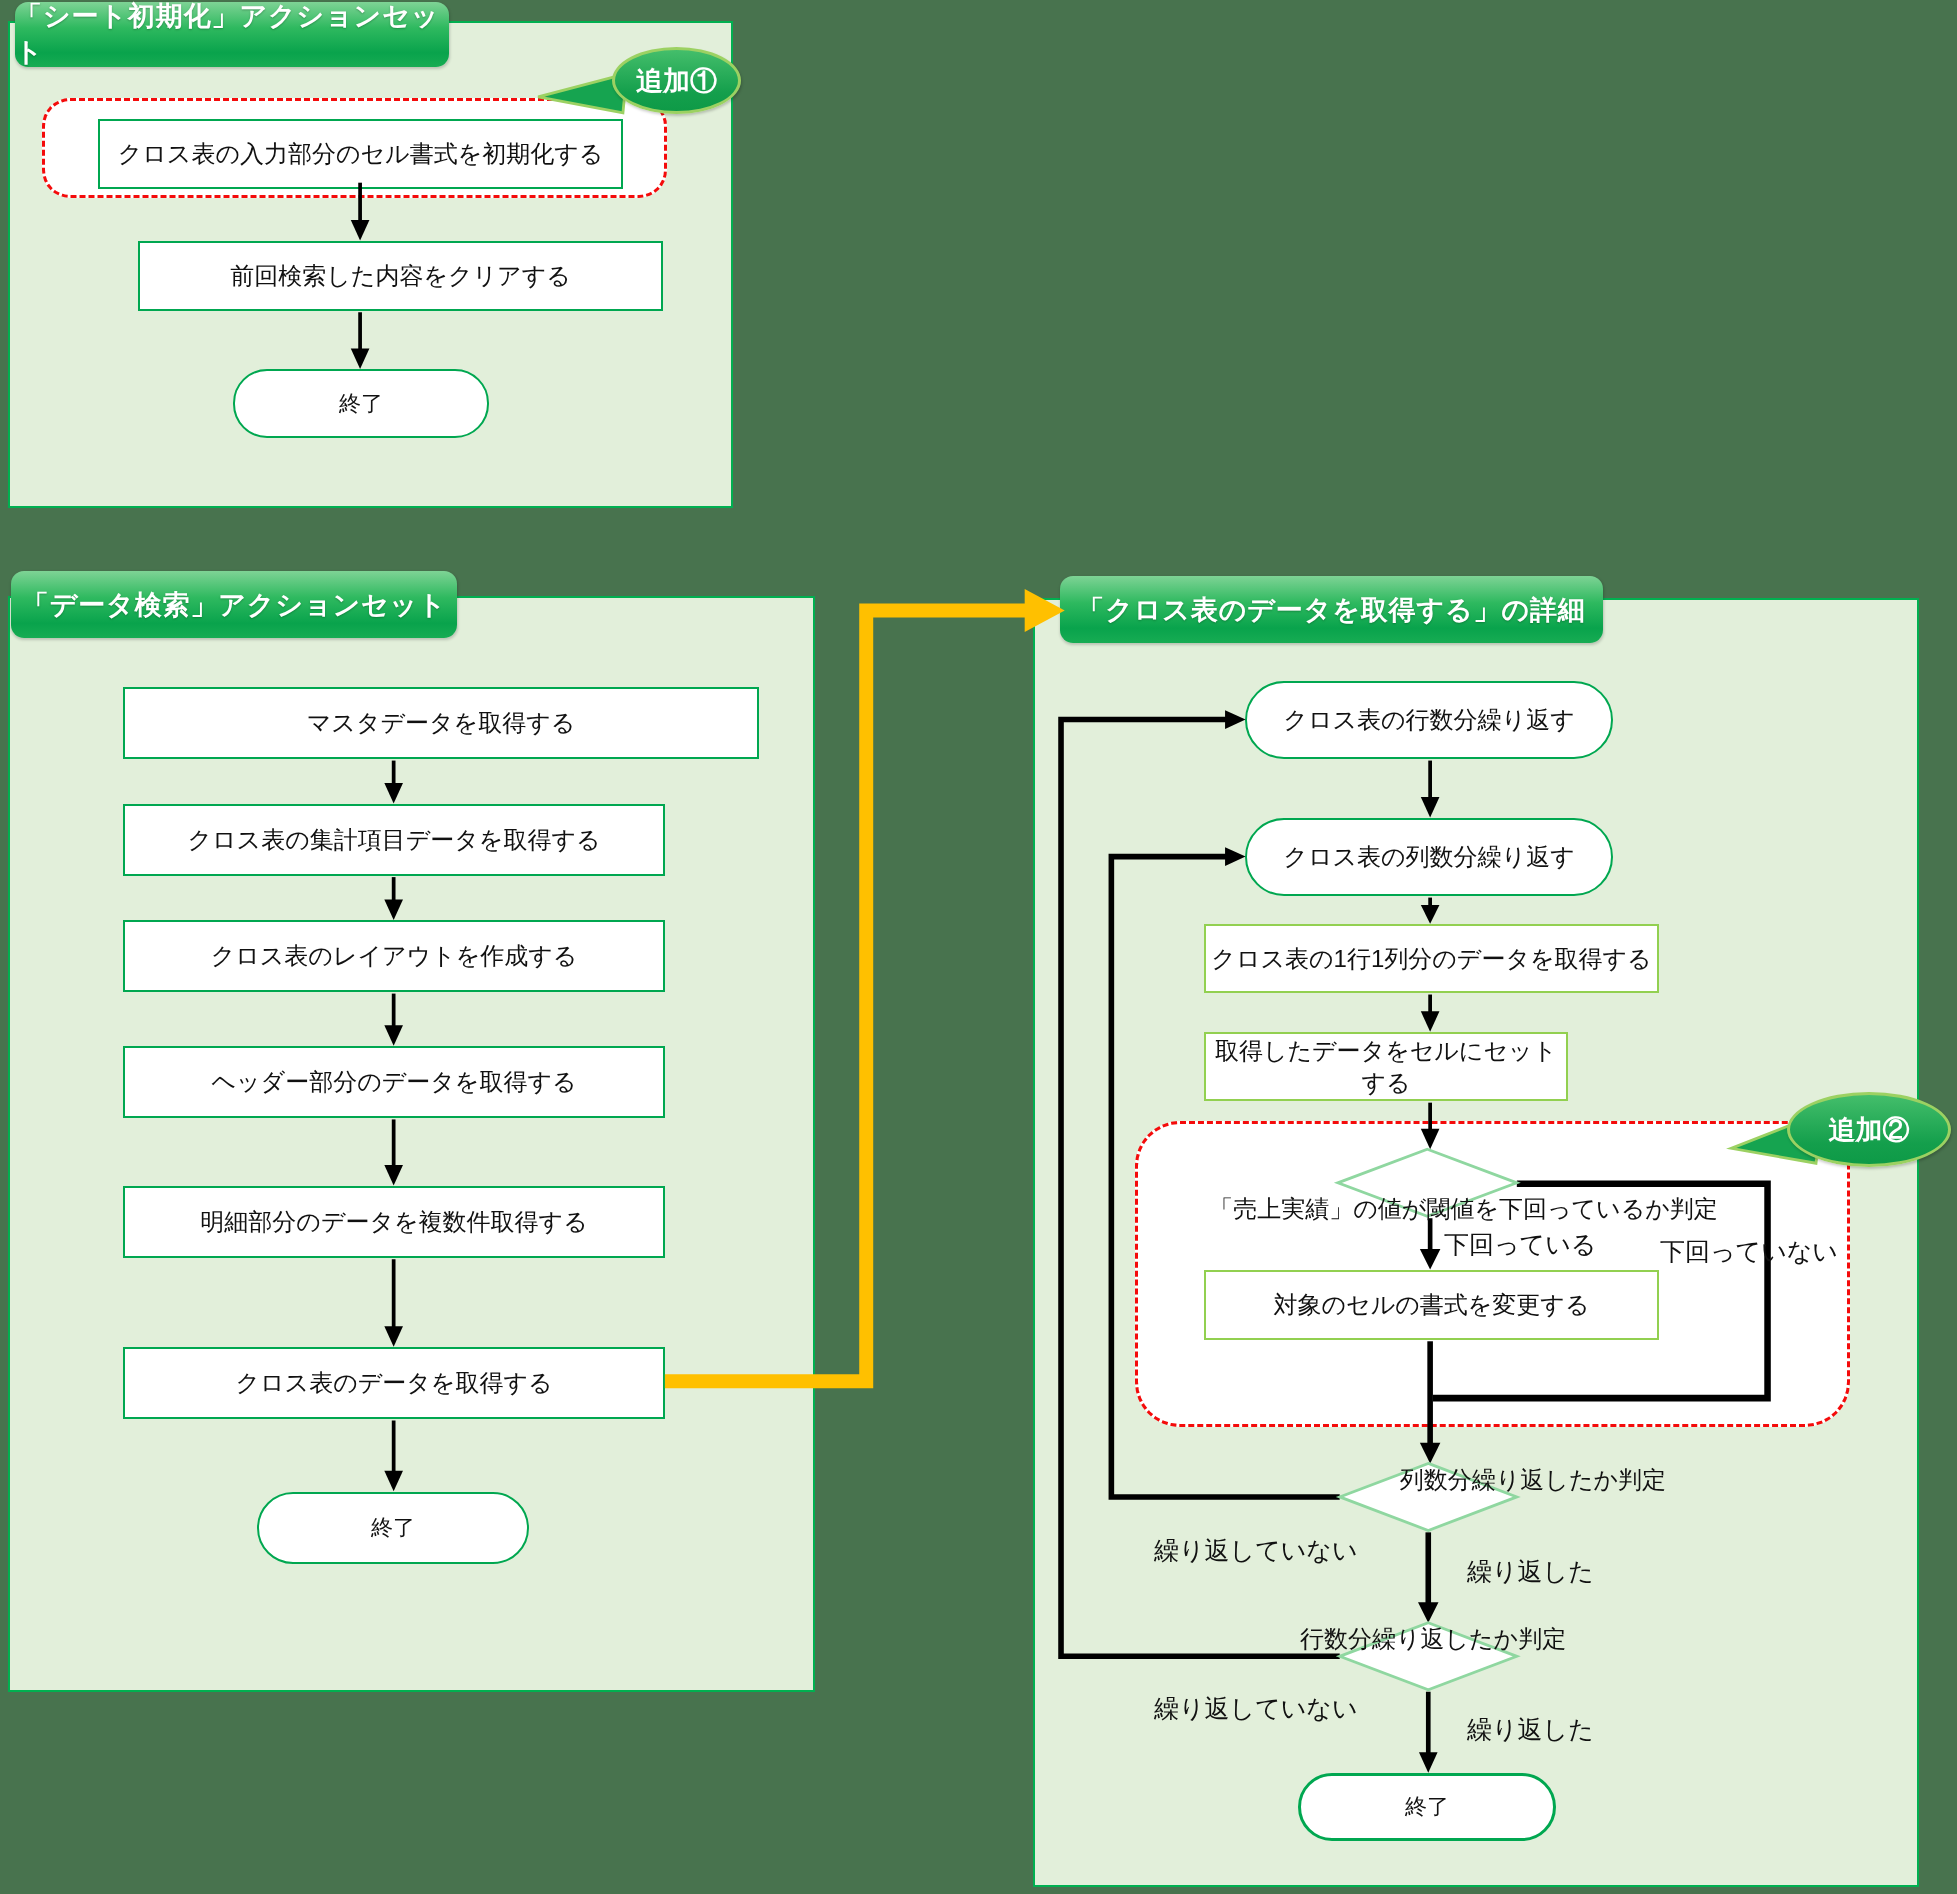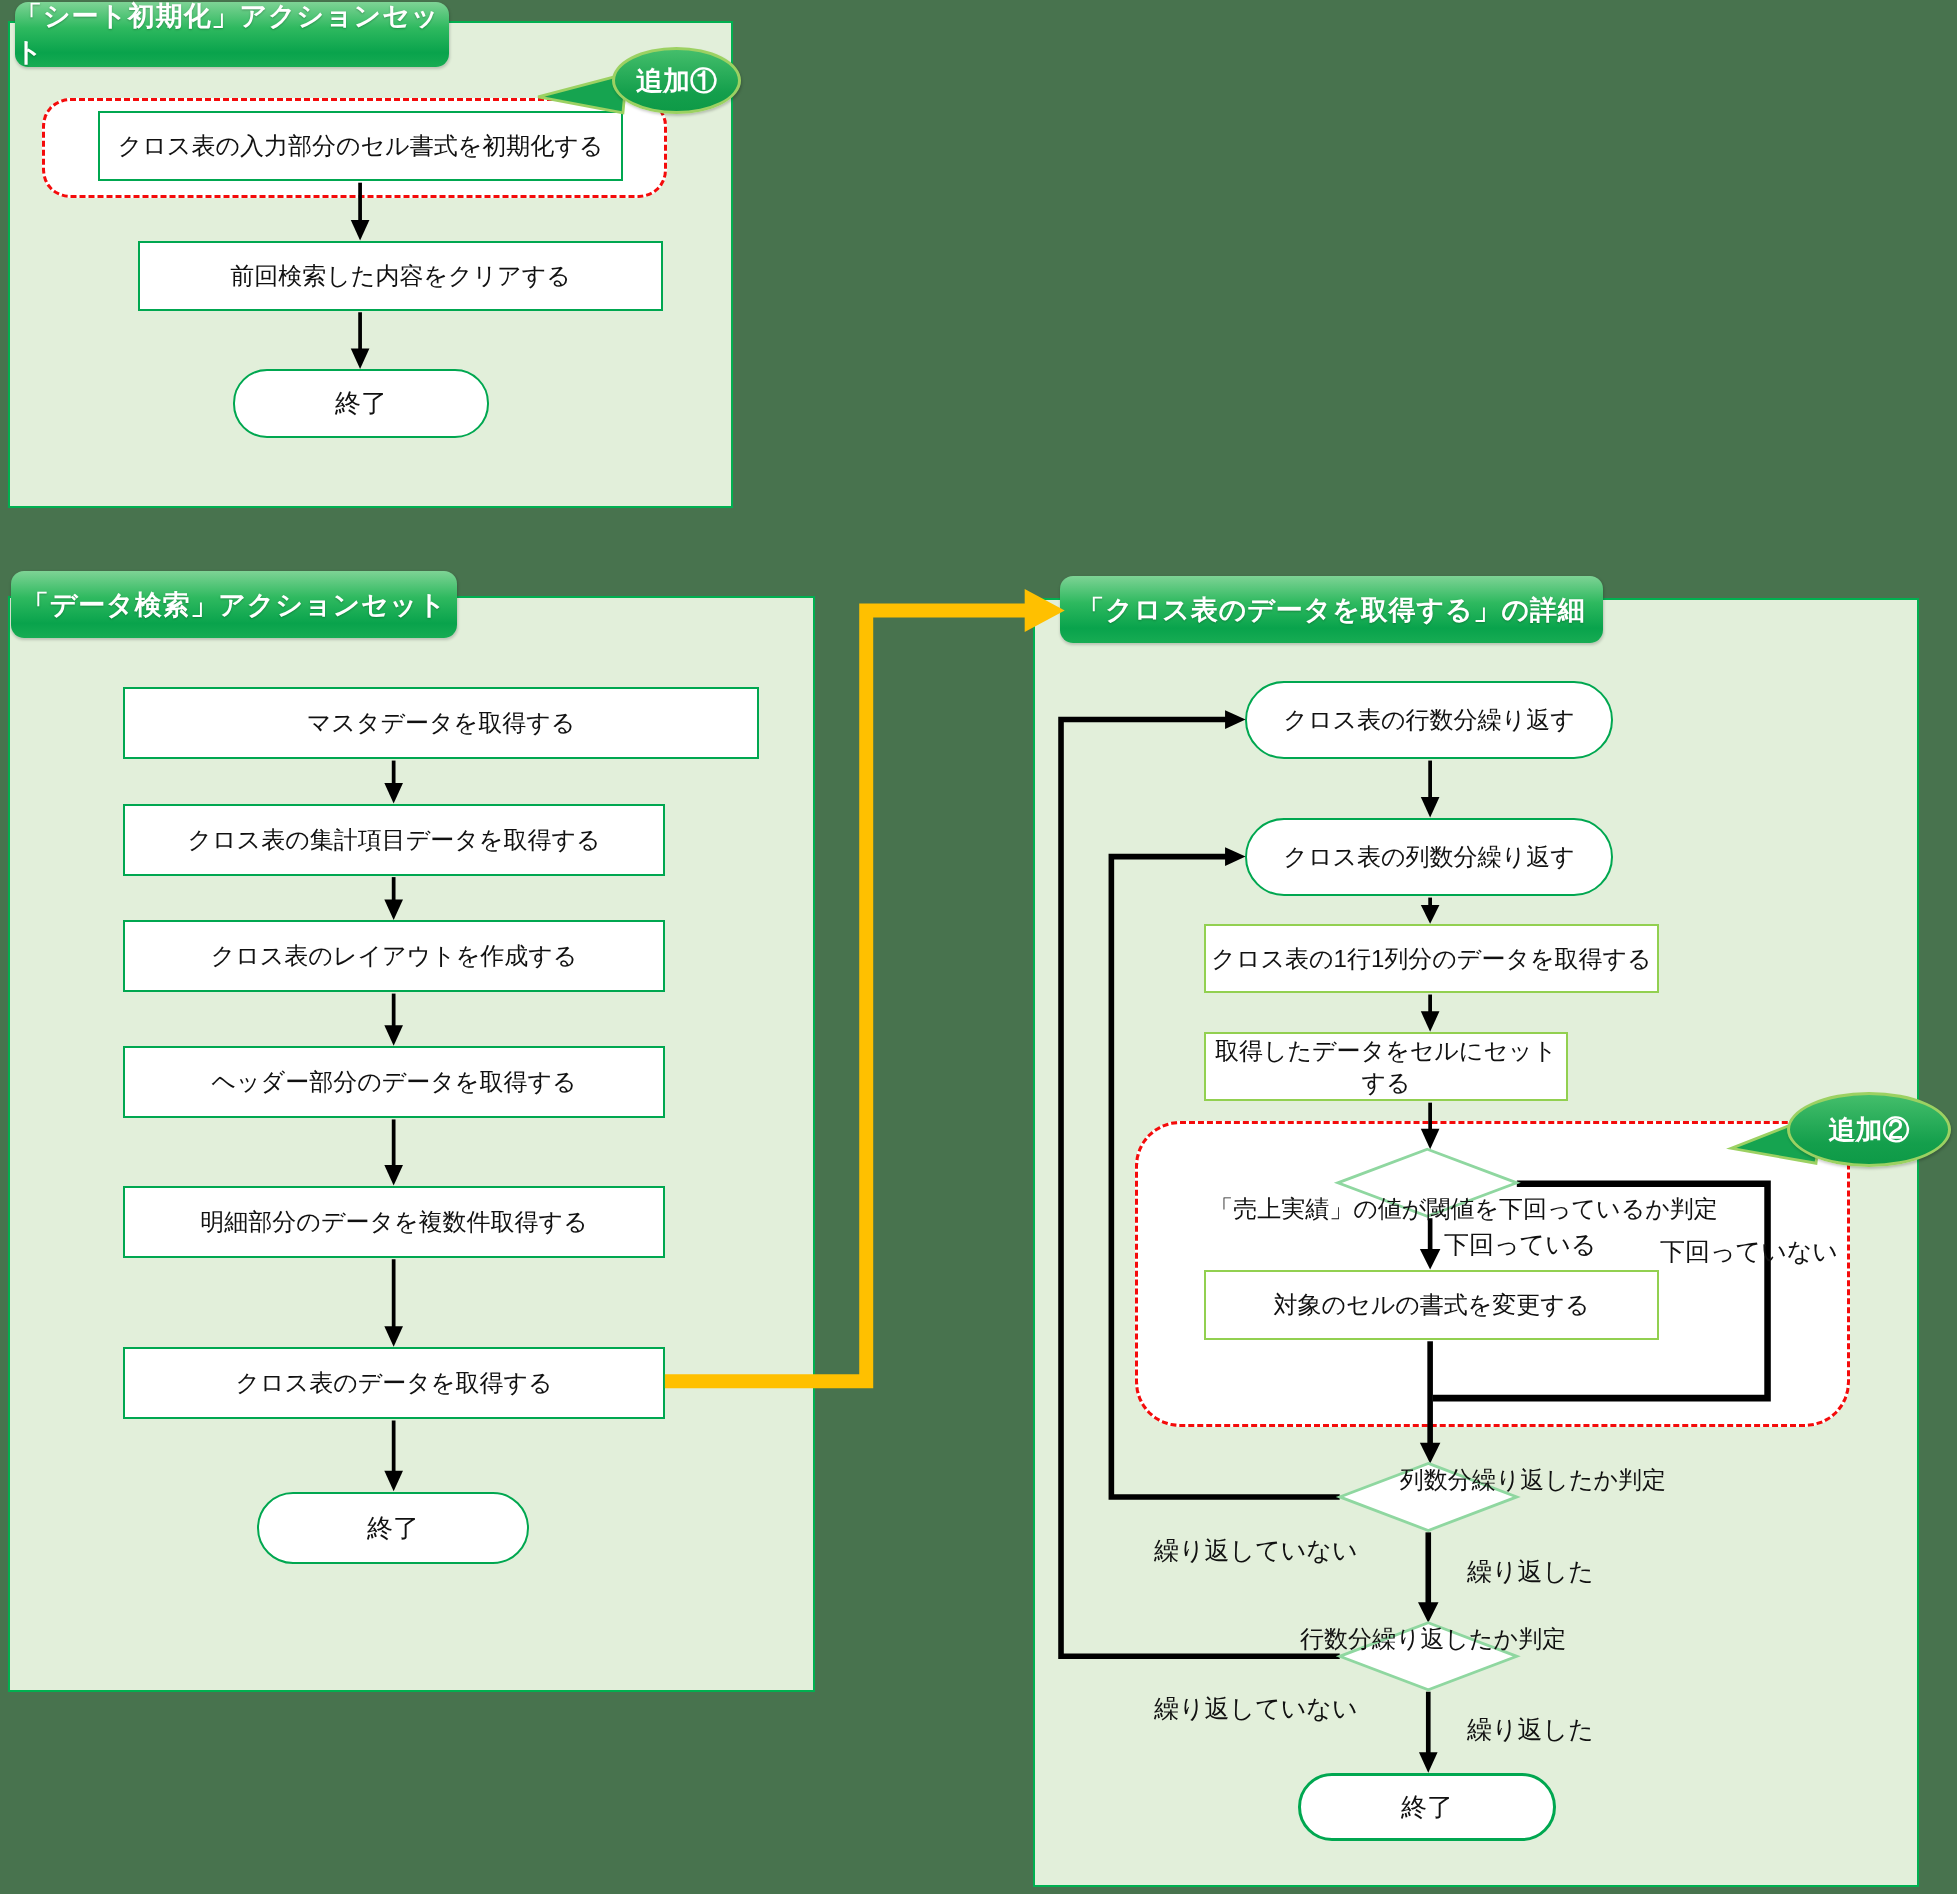--- a/index.html
+++ b/index.html
@@ -8,21 +8,21 @@
   .panel{position:absolute;background:#E2EFDA;border:2.8px solid #00B050;box-sizing:border-box;z-index:1;}
   .ribbon{position:absolute;z-index:3;box-sizing:border-box;border-radius:13px;
           background:linear-gradient(180deg,#7ED395 0%,#2EB95F 40%,#09A34C 78%,#17AC53 100%);
           color:#fff;font-weight:bold;font-size:27px;display:flex;align-items:center;justify-content:center;
           text-shadow:0 0.9px 1.9px rgba(0,60,20,.35);box-shadow:0.9px 1.9px 2.8px rgba(0,0,0,.18);letter-spacing:0.9px;}
   .redzone{position:absolute;z-index:2;background:#fff;border:3.7px dashed #F40B0B;box-sizing:border-box;}
   .stepbox{position:absolute;z-index:3;background:#fff;border:2.8px solid #00A750;box-sizing:border-box;
            display:flex;align-items:center;justify-content:center;font-size:24px;text-align:center;}
   .stepbox.lite{border:2.8px solid #92D050;}
   .pill{position:absolute;z-index:3;background:#fff;border:2.8px solid #00A750;box-sizing:border-box;
-        display:flex;align-items:center;justify-content:center;font-size:26px;}
+        display:flex;align-items:center;justify-content:center;font-size:22px;}
   .overlay{position:absolute;left:0;top:0;z-index:4;pointer-events:none;}
   .ctext{position:absolute;z-index:5;font-size:24px;text-align:center;}
   .lbl{position:absolute;z-index:5;font-size:25px;white-space:nowrap;}
   .balloon{position:absolute;z-index:6;border:3.7px solid #9CD162;border-radius:50%;box-sizing:border-box;
            background:linear-gradient(180deg,#44BE6B 0%,#149F4C 70%,#0E9A47 100%);
            color:#fff;font-weight:bold;font-size:27px;display:flex;align-items:center;justify-content:center;
            box-shadow:0.9px 1.9px 2.8px rgba(0,0,0,.2);}
 </style>
 </head>
 <body>
@@ -39,21 +39,21 @@
   <div class="ribbon" style="left:11.2px;top:571px;width:446px;height:67px;">
       <span>「データ検索」アクションセット</span>
     </div>
   <div class="ribbon" style="left:1060px;top:576px;width:543px;height:67px;">
       <span>「クロス表のデータを取得する」の詳細</span>
     </div>
 
   <div class="redzone" style="left:42px;top:98px;width:625px;height:100px;border-radius:28px;"></div>
   <div class="redzone" style="left:1135px;top:1121px;width:715px;height:306px;border-radius:45px;"></div>
 
-  <div class="stepbox" style="left:98px;top:111px;width:525px;height:70px;">
+  <div class="stepbox" style="left:98px;top:119px;width:525px;height:70px;">
       <span>クロス表の入力部分のセル書式を初期化する</span>
     </div>
   <div class="stepbox" style="left:98px;top:241px;width:525px;height:70px;margin-left:40px;">
       <span>前回検索した内容をクリアする</span>
     </div>
   <div class="pill" style="left:233px;top:369px;width:256px;height:69px;border-radius:34px;">
       <span>終了</span>
     </div>
 
   <div class="stepbox" style="left:123px;top:687px;width:636px;height:72px;">

